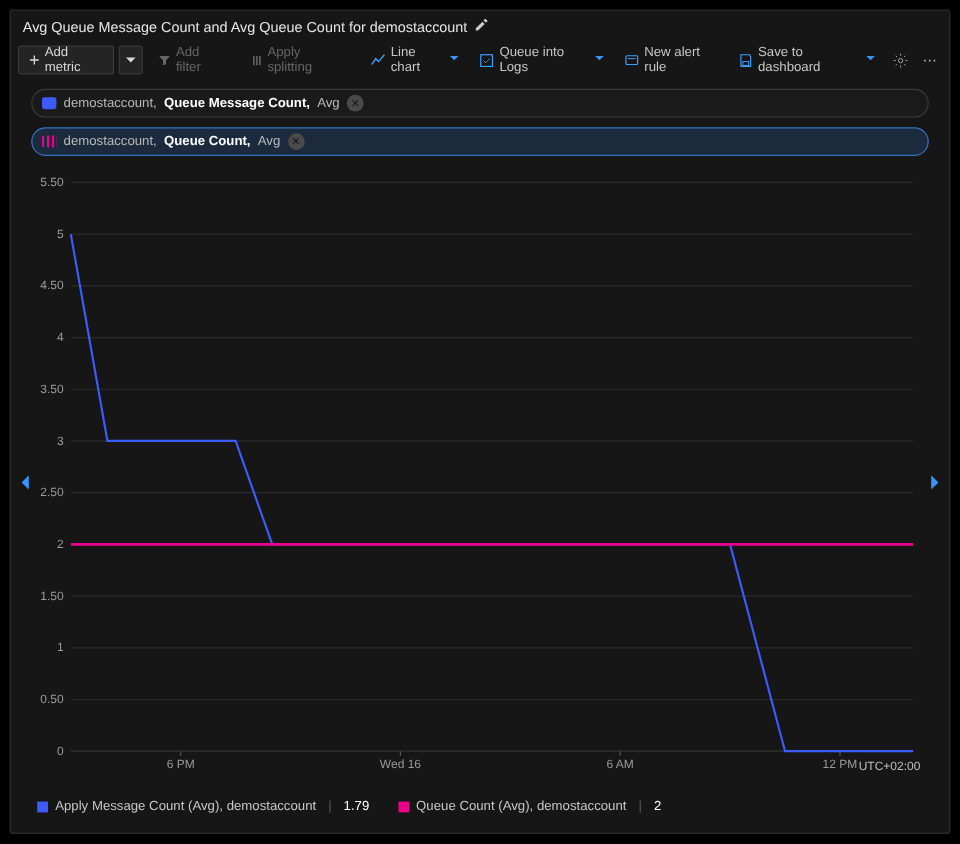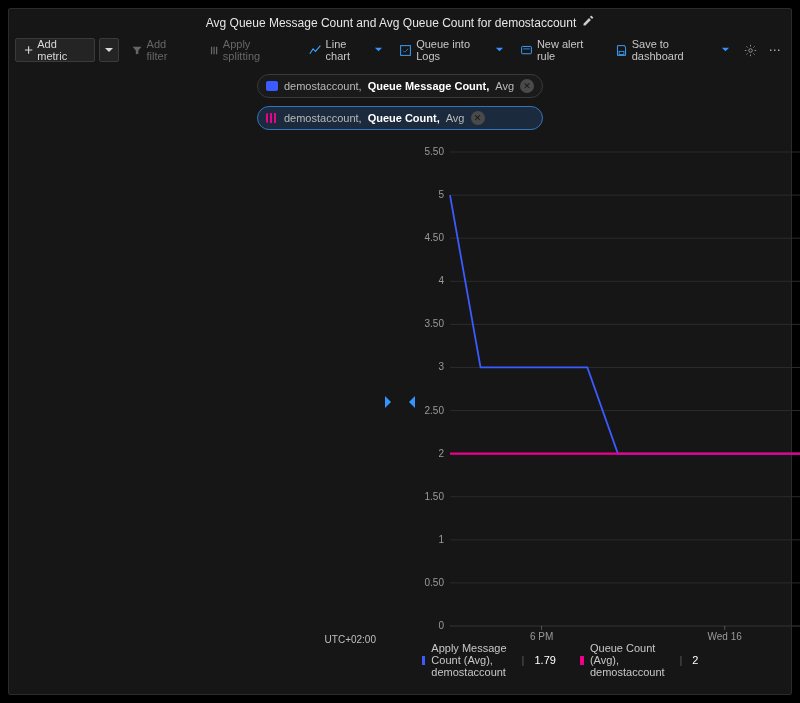--- a/index.html
+++ b/index.html
@@ -15,21 +15,20 @@
   .panel {
     position: relative;
     margin: 8px;
     width: 784px;
     height: 687px;
     background: #161616;
     border: 1px solid #2b2b2b;
     border-radius: 2px;
     display: flex;
     flex-direction: column;
-    align-items: center;
   }
   .title-row {
     padding: 6px 10px 4px 10px;
     display: flex;
     align-items: center;
     color: #e6e6e6;
     font-size: 12px;
   }
   .title-row .pencil { margin-left: 6px; color: #ccc; }
   .toolbar {

